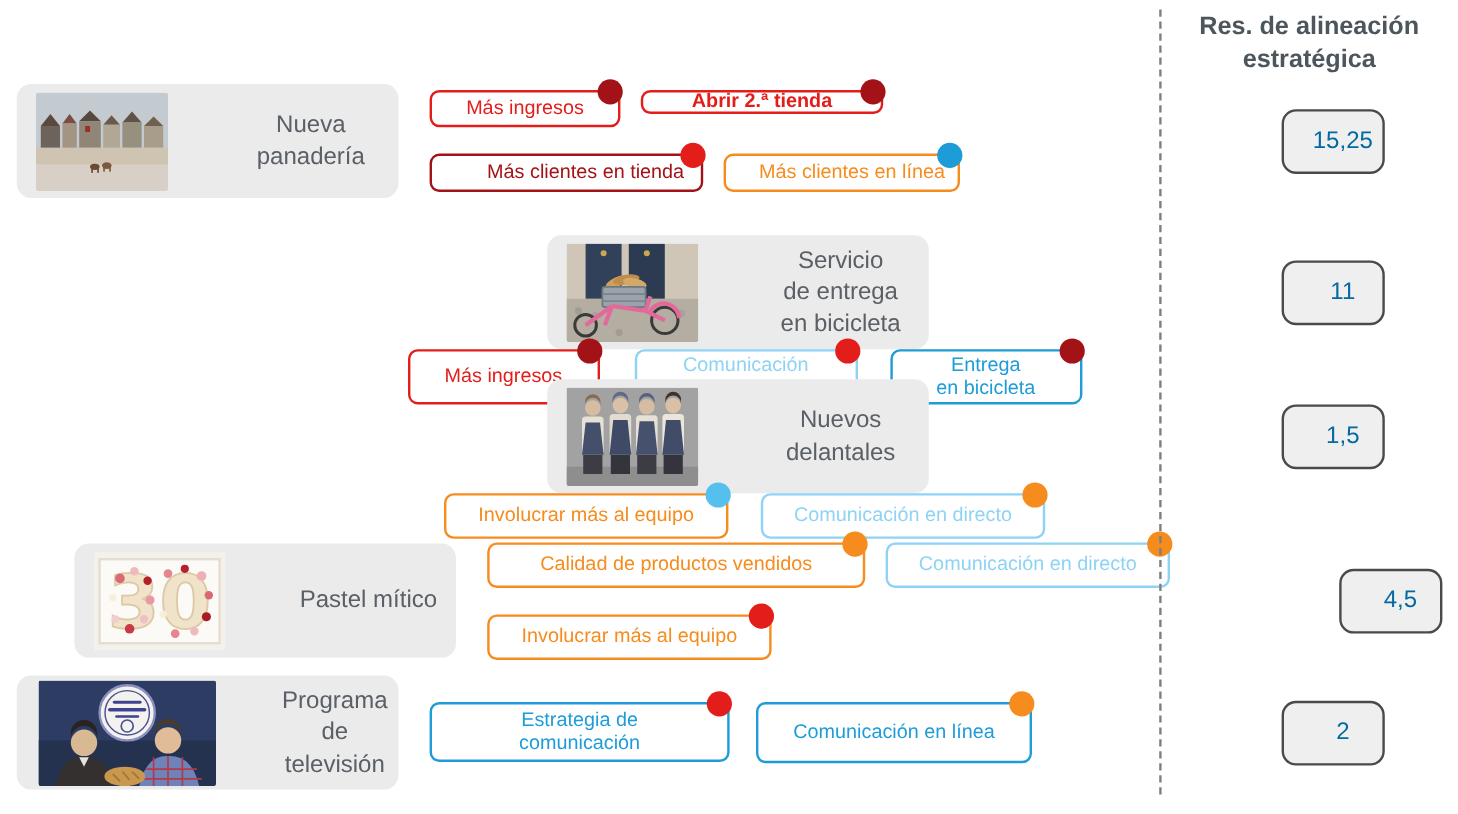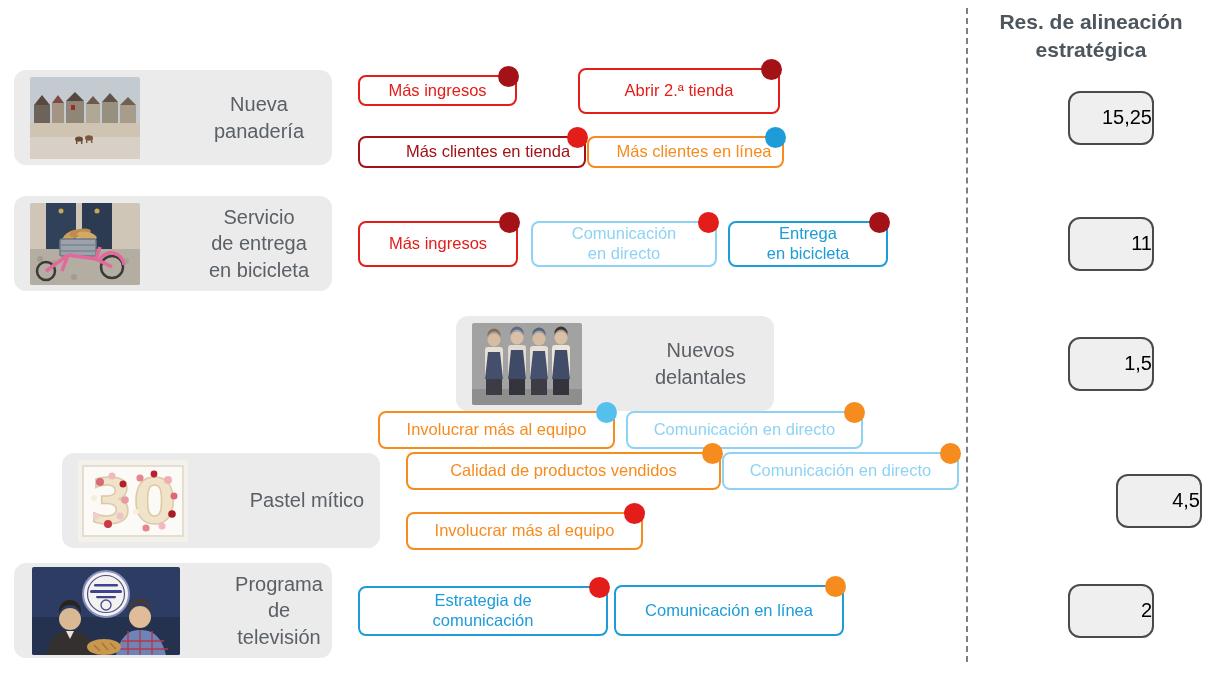--- a/index.html
+++ b/index.html
@@ -13,38 +13,38 @@
     font-family:"Liberation Sans",sans-serif;overflow:hidden;}
   .row{position:absolute;left:0;width:1215px;height:95px;display:flex;align-items:center;}
   .band{margin-left:14px;width:318px;height:95px;background:var(--c-band_bg);
     border-radius:12px;display:flex;align-items:center;flex:none;}
   .photo{margin-left:16px;width:110px;height:82px;flex:none;border-radius:2px;overflow:hidden;}
   .photo.ph-4{width:148px;height:88px;margin-left:18px;}
   .photo svg{width:100%;height:100%;display:block;}
   .band-label{flex:1;text-align:center;font-size:20px;line-height:1.32;
     color:var(--c-label_text);white-space:pre-line;padding-left:46px;}
   .chips{margin-left:26px;display:flex;flex-direction:column;gap:22px;align-items:flex-start;}
-  .chip-line{display:flex;gap:1px;align-items:center;}
+  .chip-line{display:flex;gap:17px;}
   .chip{position:relative;box-sizing:border-box;border:2.5px solid;border-radius:8px;
     background:#fff;display:flex;align-items:center;justify-content:center;
     font-size:16.5px;line-height:1.18;text-align:center;white-space:pre-line;}
   .c-red{border-color:var(--c-red);color:var(--c-red);}
   .c-dark_red{border-color:var(--c-dark_red);color:var(--c-dark_red);}
   .c-orange{border-color:var(--c-orange);color:var(--c-orange);}
   .c-light_blue{border-color:var(--c-light_blue);color:var(--c-light_blue);}
   .c-blue{border-color:var(--c-blue);color:var(--c-blue);}
   .dot{position:absolute;top:-11px;right:-4px;width:21px;height:21px;border-radius:50%;}
   .d-red{background:var(--c-red);} .d-dark_red{background:var(--c-dark_red);}
   .d-orange{background:var(--c-orange);} .d-blue{background:var(--c-blue);}
   .d-light_blue{background:var(--c-light_blue_dot);}
   .score-box{position:absolute;left:1068px;top:50%;transform:translateY(-50%);
     width:86px;height:54px;box-sizing:border-box;background:var(--c-score_bg);
     border:2px solid var(--c-score_border);border-radius:12px;
-    display:flex;align-items:center;justify-content:flex-end;
-    font-size:20px;color:#000000;padding-left:16px;}
+    display:flex;align-items:center;justify-content:center;
+    font-size:20px;color:#0369a1;padding-left:16px;}
   .divider{position:absolute;left:966px;top:8px;height:654px;
     border-left:2px dashed var(--c-divider);}
   .scores-header{position:absolute;left:985px;top:8px;width:212px;text-align:center;
     font-size:21px;font-weight:bold;color:var(--c-header_text);line-height:1.35;}
 </style>
 </head>
 <body>
 
 <div class="canvas">
   <div>
@@ -74,32 +74,32 @@
     <ellipse cx="59" cy="61" rx="4" ry="2.8" fill="#7a5a3d"></ellipse>
               <rect x="56" y="61" width="1.4" height="5" fill="#7a5a3d"></rect>
               <rect x="61" y="61" width="1.4" height="5" fill="#7a5a3d"></rect>
   </svg>
           </div>
       <div class="band-label">Nueva panadería</div>
     </div>
     <div class="chips">
           <div class="chip-line">
             <div class="chip c-red" style="width: 159px; height: 31px;"><span>Más ingresos</span><span class="dot d-dark_red"></span></div>
-            <div class="chip c-red" style="width: 202px; height: 46px; margin-left: 60px;"><span>Abrir 2.ª tienda</span><span class="dot d-dark_red"></span></div>
+            <div class="chip c-red" style="width: 202px; height: 20px;  font-weight: bold;"><span>Abrir 2.ª tienda</span><span class="dot d-dark_red"></span></div>
           </div>
           <div class="chip-line">
             <div class="chip c-dark_red" style="width: 228px; height: 32px; padding-left: 32px;"><span>Más clientes en tienda</span><span class="dot d-red"></span></div>
             <div class="chip c-orange" style="width: 197px; height: 32px; padding-left: 17px;"><span>Más clientes en línea</span><span class="dot d-blue"></span></div>
           </div>
         </div>
     <div class="score-box">
       <span>15,25</span>
     </div>
   </div>
-      <div class="row" style="top: 196px;">
+      <div class="row" style="top: 196px; flex-direction: column;">
     <div class="band">
       <div class="photo ph-1">
             <svg viewBox="0 0 110 82" preserveAspectRatio="none" xmlns="http://www.w3.org/2000/svg">
     <rect width="110" height="82" fill="#cfc6b8"></rect>
     <rect x="16" y="0" width="30" height="46" fill="#32415a"></rect>
     <rect x="52" y="0" width="30" height="46" fill="#2d3b52"></rect>
     <circle cx="31" cy="8" r="2.5" fill="#caa84e"></circle>
               <circle cx="67" cy="8" r="2.5" fill="#caa84e"></circle>
     <rect y="46" width="110" height="36" fill="#b4ada2"></rect>
     <circle cx="10" cy="56" r="3" fill="#a39c92"></circle>

